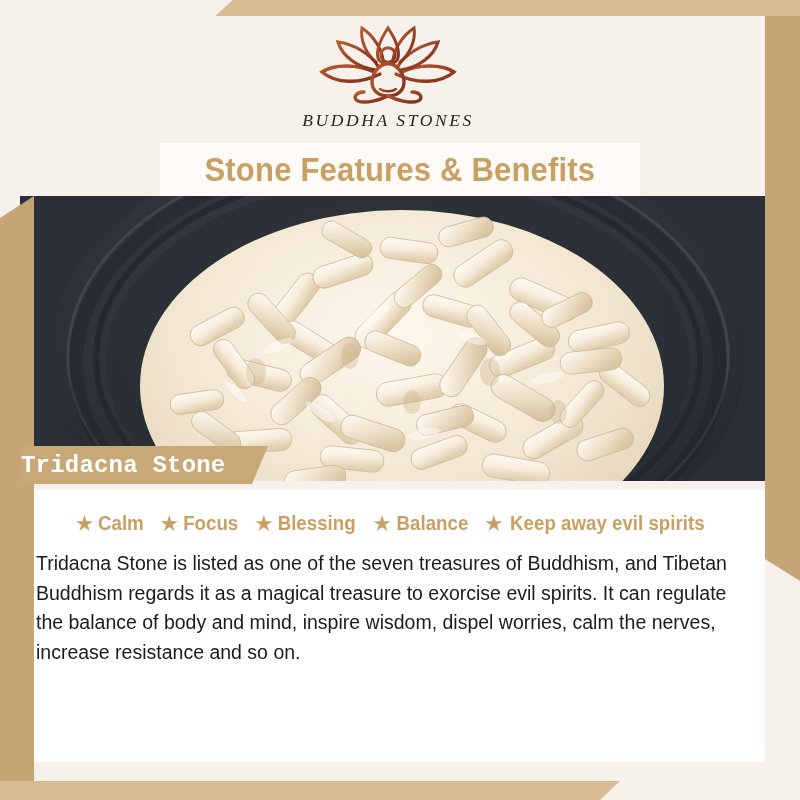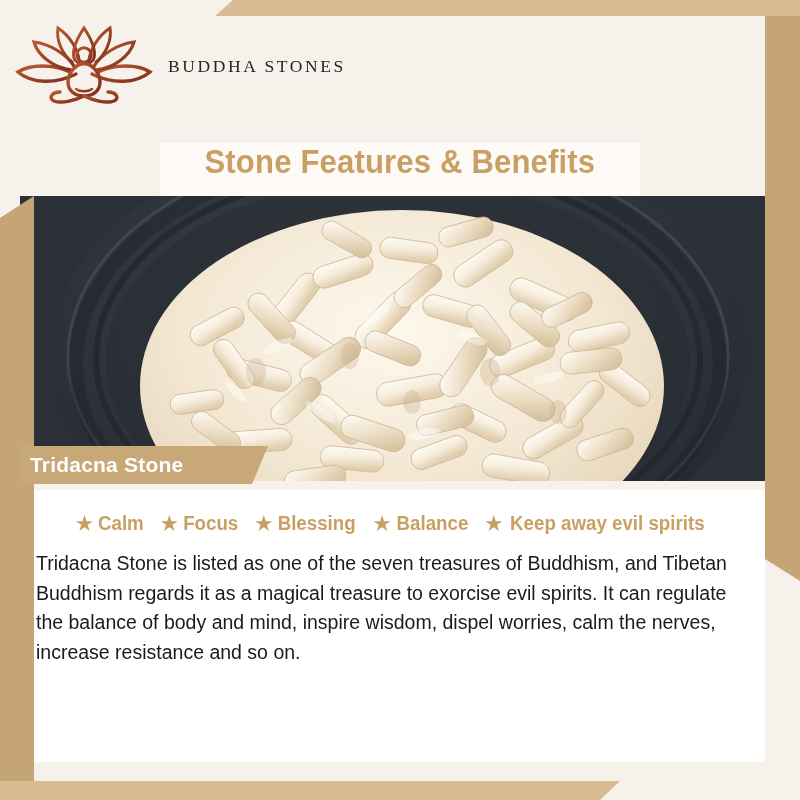--- a/index.html
+++ b/index.html
@@ -37,34 +37,34 @@
     z-index:3;
   }
 
   
   .header{
     position:absolute;top:0;left:0;width:800px;height:196px;
     background:#f7f1ec;z-index:1;
   }
   .logo-wrap{
     position:absolute;top:22px;left:0;width:776px;
-    display:flex;flex-direction:row;align-items:center;
+    display:flex;flex-direction:column;align-items:center;font-style:italic;
   }
   .logo-mark{width:168px;height:82px;display:block;}
   .logo-word{
     margin-top:6px;
     font-family:"Liberation Serif", serif;
     font-size:17.5px;letter-spacing:2.6px;color:#2b2420;font-weight:400;
   }
 
   
   .title-plaque{
     position:absolute;left:160px;top:143px;width:480px;height:53px;
     background:#fdfaf7;z-index:4;
-    display:flex;justify-content:center;
+    display:flex;align-items:center;justify-content:center;
   }
   .title-text{
     font-family:"Liberation Sans Narrow","Liberation Sans",sans-serif;
     font-weight:bold;font-size:33px;letter-spacing:.2px;
     color:#c9a063;white-space:nowrap;
     transform:scaleX(.94);
   }
 
   
   .photo{
@@ -74,22 +74,22 @@
   .photo svg{display:block;width:745px;height:285px;}
 
   
   .caption-chip{
     position:absolute;left:20px;top:446px;width:248px;height:38px;
     background:#c9a878;z-index:5;
     clip-path:polygon(0 0,100% 0,calc(100% - 16px) 100%,0 100%);
     display:flex;align-items:center;
   }
   .caption-text{
-    margin-left:10px;color:#ffffff;font-size:21px;font-weight:600;
-    letter-spacing:.2px;font-family:Liberation Sans, sans-serif;
+    margin-left:1px;color:#ffffff;font-size:24px;font-weight:600;
+    letter-spacing:.2px;font-family:Liberation Mono, monospace;
   }
 
   
   .content-card{
     position:absolute;left:20px;top:490px;width:745px;height:272px;
     background:#ffffff;z-index:1;
   }
   .features{
     display:flex;align-items:center;justify-content:center;
     gap:16px;padding:22px 10px 0 10px;

